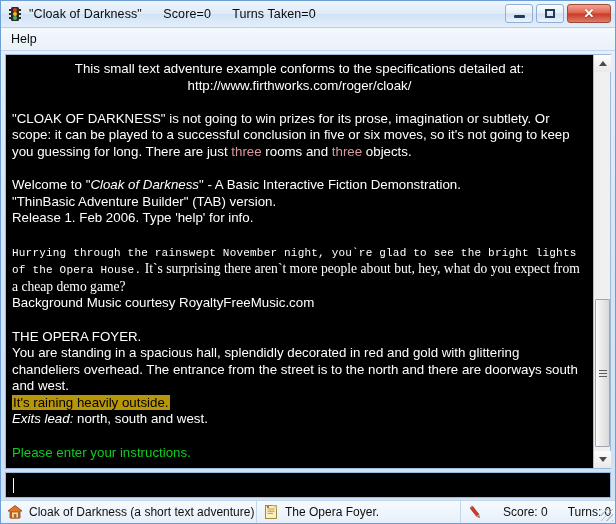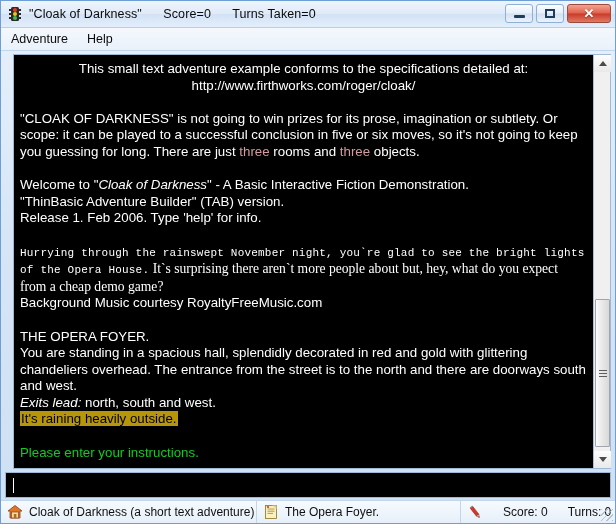--- a/index.html
+++ b/index.html
@@ -118,21 +118,20 @@
     min-height: 0;
   }
 
   .story-wrap {
     flex: 1 1 auto;
     display: flex;
     position: relative;
     border: 1px solid #9db9d6;
     background: #000000;
     min-height: 0;
-    margin-left: 8px;
   }
   .story {
     flex: 1 1 auto;
     background: #000000;
     color: #ffffff;
     overflow: hidden;
     padding: 6px 6px 0 6px;
     box-sizing: border-box;
     font-size: 13.3px;
     line-height: 16.6px;
@@ -290,21 +289,20 @@
       <div class="wbtn">
         <span class="glyph-max"></span>
       </div>
       <div class="wbtn wbtn-close">
         <span class="glyph-close">✕</span>
       </div>
     </div>
   </div>
 
   <div class="menubar">
-    <div class="menu-item">Adventure</div>
     <div class="menu-item">Help</div>
   </div>
 
   <div class="client">
 
     <div class="story-wrap">
 
       <div class="story">
 
         <div class="p center">This small text adventure example conforms to the specifications detailed at:</div>
@@ -327,22 +325,22 @@
         <div class="blank"></div>
 
         <div class="p"><span class="mono">Hurrying through the rainswept November night, you`re glad to see the bright lights of the Opera House.</span><span class="serif"> It`s surprising there aren`t more people about but, hey, what do you expect from a cheap demo game?</span></div>
 
         <div class="p">Background Music courtesy RoyaltyFreeMusic.com</div>
 
         <div class="blank"></div>
 
         <div class="p">THE OPERA FOYER.</div>
         <div class="p">You are standing in a spacious hall, splendidly decorated in red and gold with glittering chandeliers overhead. The entrance from the street is to the north and there are doorways south and west.</div>
+        <div class="p"><span class="hl">It's raining heavily outside.</span></div>
         <div class="p"><span class="i">Exits lead:</span><span> north, south and west.</span></div>
-        <div class="p"><span class="hl">It's raining heavily outside.</span></div>
 
         <div class="blank"></div>
 
         <div class="p green">Please enter your instructions.</div>
 
       </div>
 
       <div class="vscroll">
         <div class="sb-arrow up">
           <span class="tri up"></span>

